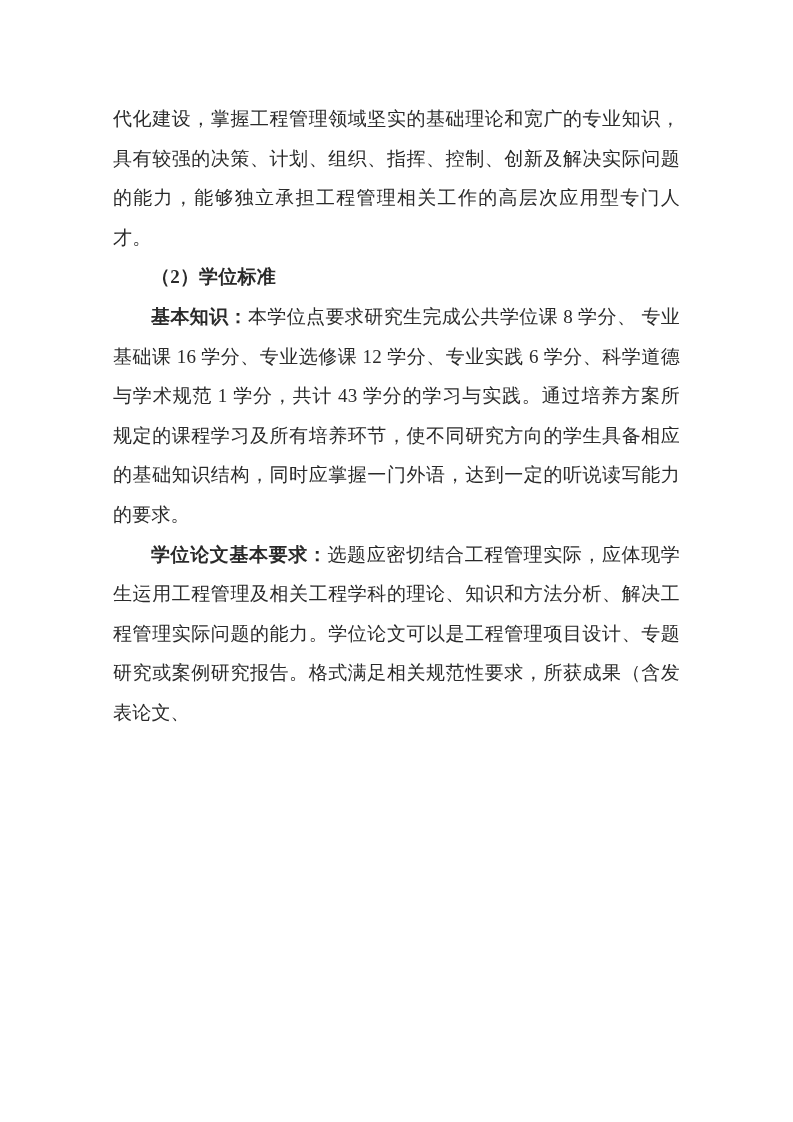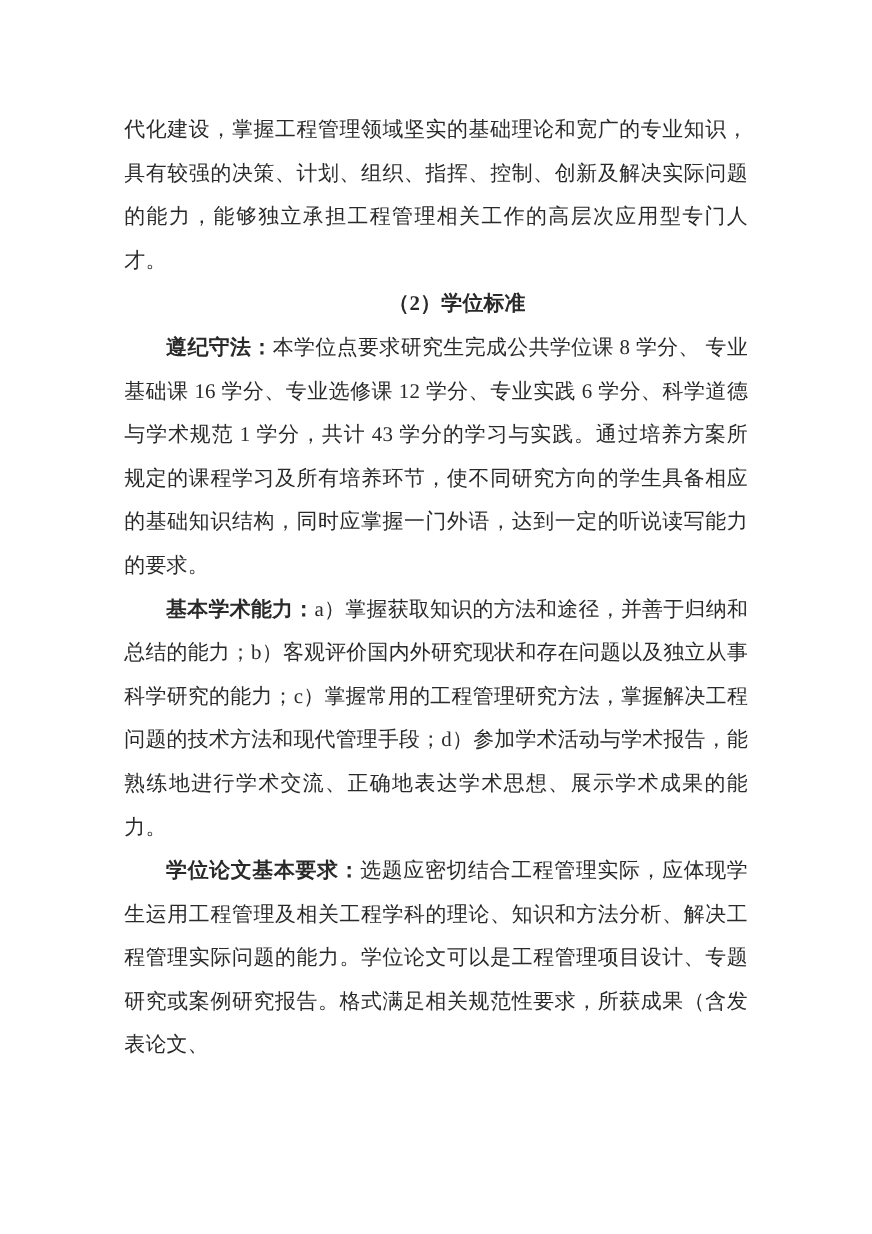--- a/index.html
+++ b/index.html
@@ -29,21 +29,21 @@
   .para {
     margin: 0;
     padding: 0;
     text-indent: 2em;
   }
   .para.continuation {
     text-indent: 0;
   }
   .para.heading {
     font-weight: 700;
-    text-align: center;
+    text-align: left;
   }
   .lead {
     font-weight: 700;
   }
   .page-number {
     position: absolute;
     top: 1018px;
     left: 0;
     width: 100%;
     text-align: center;
@@ -54,24 +54,23 @@
 </head>
 <body>
 
 <div class="page">
   <div class="content">
 
     <p class="para continuation">代化建设，掌握工程管理领域坚实的基础理论和宽广的专业知识，具有较强的决策、计划、组织、指挥、控制、创新及解决实际问题的能力，能够独立承担工程管理相关工作的高层次应用型专门人才。</p>
 
     <p class="para heading">（2）学位标准</p>
 
-    <p class="para"><span class="lead">遵纪守法：</span><span>本学位点要求研究生完成公共学位课 8 学分、 专业基础课 16 学分、专业选修课 12 学分、专业实践 6 学分、科学道德与学术规范 1 学分，共计 43 学分的学习与实践。通过培养方案所规定的课程学习及所有培养环节，使不同研究方向的学生具备相应的基础知识结构，同时应掌握一门外语，达到一定的听说读写能力的要求。</span></p>
+    <p class="para"><span class="lead">基本知识：</span><span>本学位点要求研究生完成公共学位课 8 学分、 专业基础课 16 学分、专业选修课 12 学分、专业实践 6 学分、科学道德与学术规范 1 学分，共计 43 学分的学习与实践。通过培养方案所规定的课程学习及所有培养环节，使不同研究方向的学生具备相应的基础知识结构，同时应掌握一门外语，达到一定的听说读写能力的要求。</span></p>
 
 
-    <p class="para"><span class="lead">基本学术能力：</span><span>a）掌握获取知识的方法和途径，并善于归纳和总结的能力；b）客观评价国内外研究现状和存在问题以及独立从事科学研究的能力；c）掌握常用的工程管理研究方法，掌握解决工程问题的技术方法和现代管理手段；d）参加学术活动与学术报告，能熟练地进行学术交流、正确地表达学术思想、展示学术成果的能力。</span></p>
 
 
     <p class="para"><span class="lead">学位论文基本要求：</span><span>选题应密切结合工程管理实际，应体现学生运用工程管理及相关工程学科的理论、知识和方法分析、解决工程管理实际问题的能力。学位论文可以是工程管理项目设计、专题研究或案例研究报告。格式满足相关规范性要求，所获成果（含发表论文、</span></p>
 
   </div>
 
   <div class="page-number">2</div>
 </div>
 
 </body></html>

